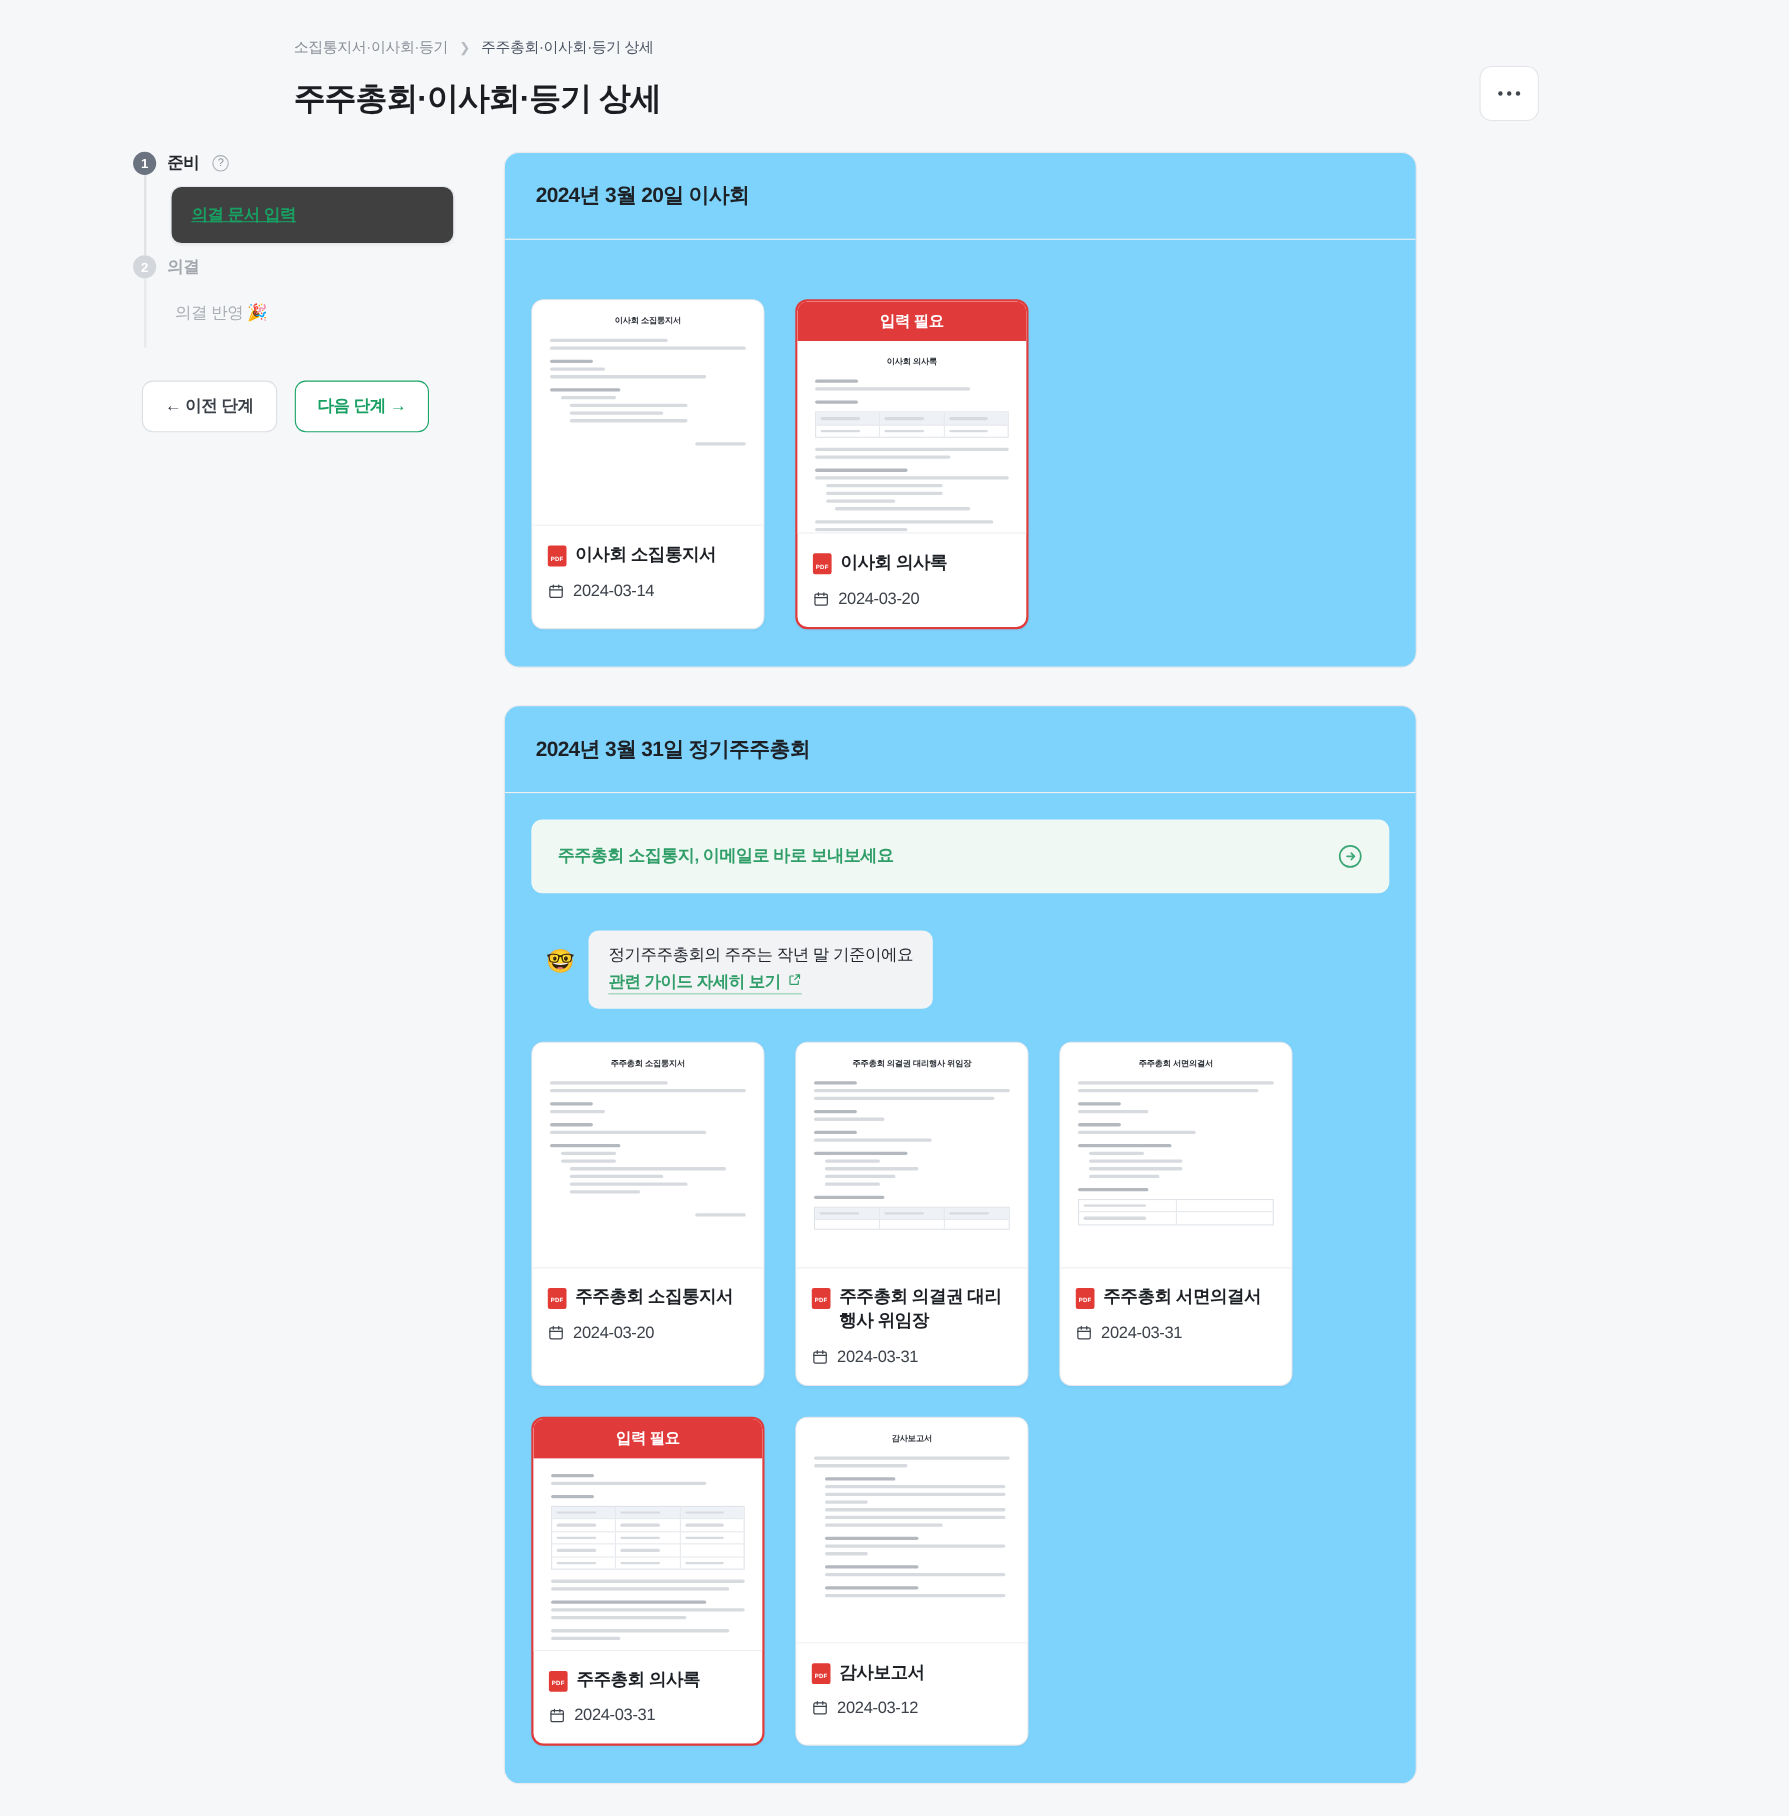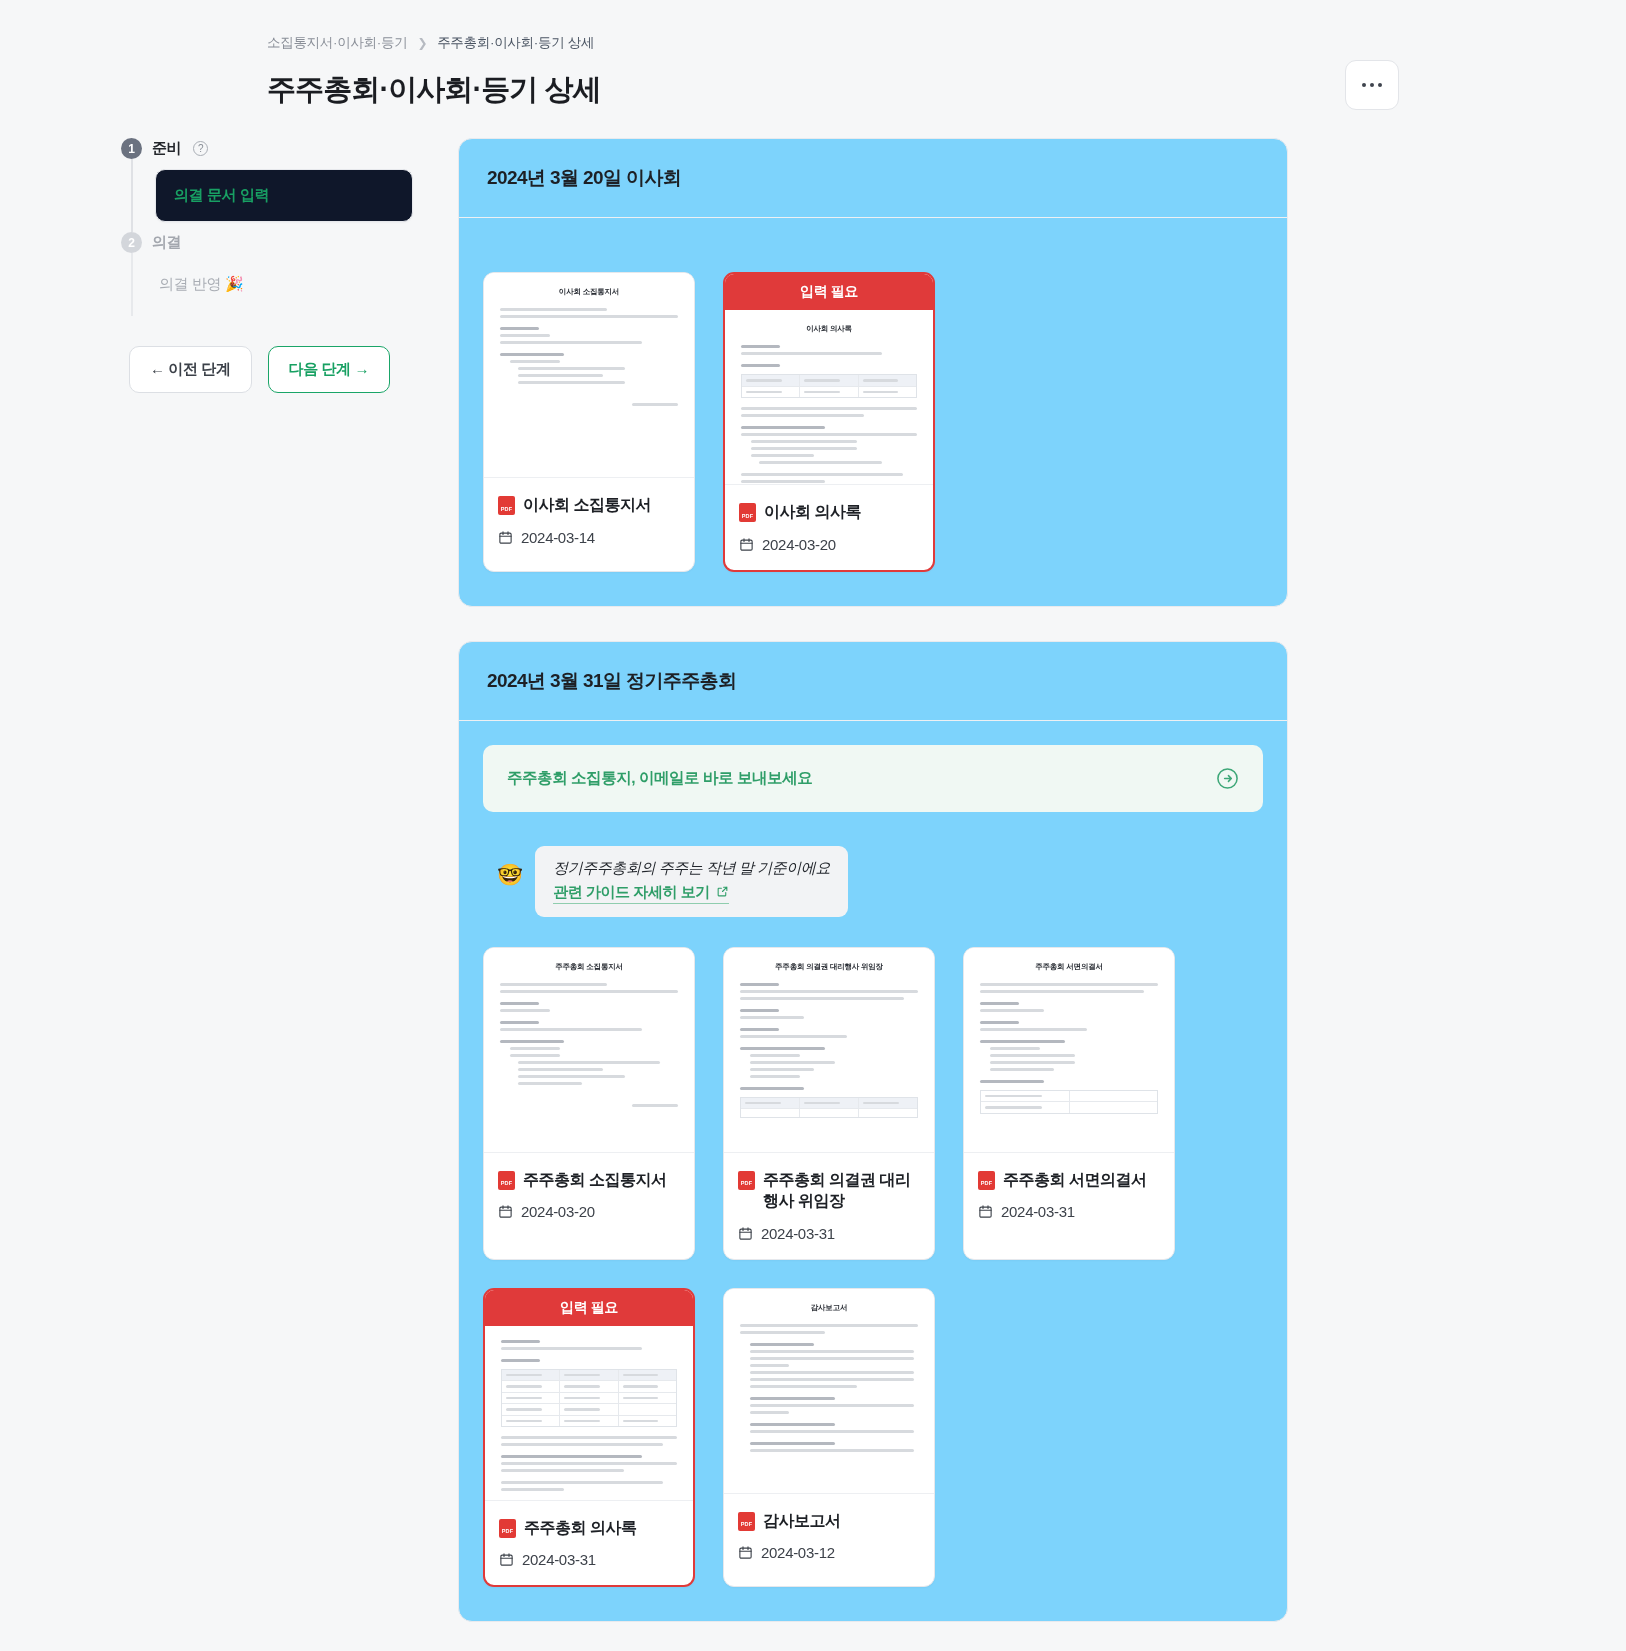--- a/index.html
+++ b/index.html
@@ -66,23 +66,24 @@
     margin-left: 2px;
   }
   .substeps { border-left: 2px solid #dfe1e5; margin-left: 10px; padding: 10px 0 10px 22px; }
   .substeps.muted-line { border-left-color: #e7e9ec; }
   .substep {
     font-size: 15px; color: #3b4048; letter-spacing: -0.4px;
     padding: 12px 4px; cursor: pointer;
   }
   .substep.muted { color: #a9adb4; }
   .substep.active {
-    background: #0f172a; border: 1px solid #e6e8ec; border-radius: 10px;
+    background: #404040; border: 1px solid #e6e8ec; border-radius: 10px;
     color: #18a063; font-weight: 700; padding: 16px 18px;
     box-shadow: 0 1px 2px rgba(16,24,40,.04);
+    text-decoration: underline;
   }
   .nav-btns { display: flex; gap: 16px; margin-top: 30px; margin-left: 8px; }
   .btn {
     font-size: 15px; font-weight: 700; letter-spacing: -0.4px;
     padding: 13px 20px; border-radius: 10px; background: #fff;
     border: 1px solid #dcdfe4; color: #3b4048; cursor: pointer;
     display: inline-flex; align-items: center; gap: 8px;
   }
   .btn.primary { border: 1.5px solid #1aa568; color: #17a062; }
 
@@ -106,21 +107,21 @@
   .circle-arrow { width: 23px; height: 23px; flex: none; }
 
   .tip {
     display: flex; align-items: flex-start; gap: 12px;
     margin: 34px 0 6px 14px;
   }
   .tip-emoji { font-size: 21px; line-height: 1.4; margin-top: 14px; }
   .tip-bubble {
     background: #f2f3f5; border-radius: 9px; padding: 13px 18px;
   }
-  .tip-line1 { font-size: 15px; color: #22262c; letter-spacing: -0.45px; font-style: italic; }
+  .tip-line1 { font-size: 15px; color: #22262c; letter-spacing: -0.45px; }
   .tip-link {
     margin-top: 5px; font-size: 15px; color: #2f9e68; font-weight: 600;
     letter-spacing: -0.45px; display: inline-flex; align-items: center; gap: 6px;
     border-bottom: 1px solid #8fcdae; padding-bottom: 1px; cursor: pointer;
   }
 
   
   .doc-grid { display: flex; flex-wrap: wrap; gap: 28px; margin-top: 30px; }
   .doc-card {
     width: 212px; background: #fff; border: 1px solid #e6e8ec;

